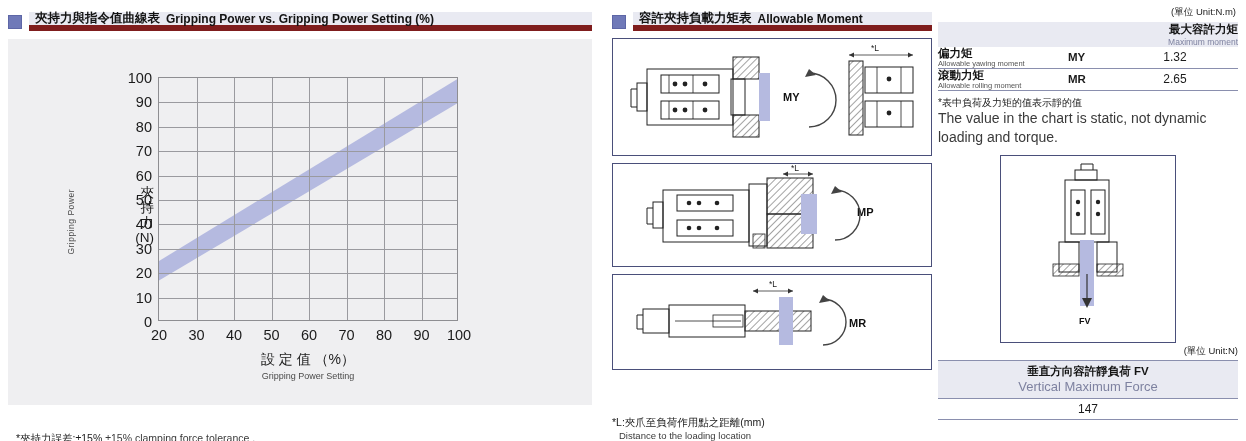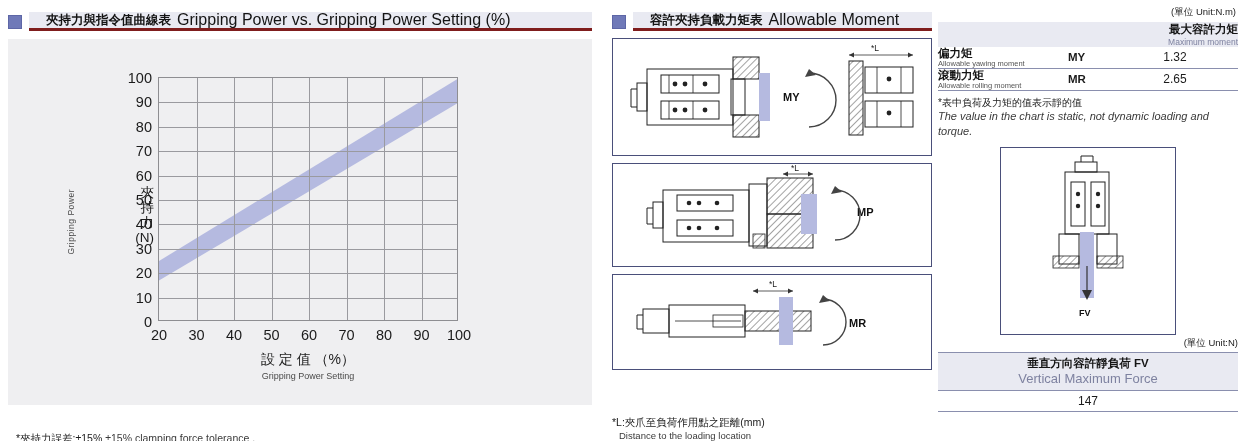--- a/index.html
+++ b/index.html
@@ -15,25 +15,25 @@
   .page { position: relative; width:1246px; height:441px; }
 
   
   .sec-head { display:flex; align-items:center; gap:7px; }
   .sec-head .sq {
     width: 14px; height: 14px; background:#6f79b8; flex:none;
     border:1px solid #5d66a6;
   }
   .sec-head .bar {
     flex:1; height: 19px; background:#e9eaf2;
-    display:flex; align-items:center; padding-left:17px;
-    border-bottom:3px solid #7f1d1d;
+    display:flex; align-items:center; padding-left:6px;
+    border-bottom:6px solid #7f1d1d;
   }
   .sec-head .tc { font-size:12.5px; font-weight:bold; letter-spacing:0px; color:#141414; }
-  .sec-head .en { font-size:16px; font-weight:normal; color:#141414; margin-left:6px; }
+  .sec-head .en { font-size:12px; font-weight:bold; color:#141414; margin-left:6px; }
 
   
   #panel-chart { position:absolute; left:8px; top:12px; width:584px; }
   #chart-area {
     position:relative; margin-top:8px;
     width: 584px; height: 366px;
     background:#efeff1;
   }
   
   #plot {
@@ -118,21 +118,21 @@
   .mm-title .zh { font-size:11.5px; font-weight:bold; color:#141414; display:block; }
   .mm-title .en { font-size:8.5px; color:#7e82a0; display:block;padding-left:22px; }
   .r { border-bottom:1px solid #8a8fae; }
   .c-name { width:130px; padding:2px 4px 2px 4px; }
   .c-name .zh { font-size:11.5px; font-weight:bold; color:#141414; display:block; line-height:1.1; }
   .c-name .en { font-size:7.5px; color:#555; display:block; line-height:1.1; }
   .c-sym { width:44px; text-align:left; font-size:11.5px; font-weight:bold; }
   .c-val { text-align:center; font-size:12px; }
 
   #table-note { margin-top:5px; font-size:10px; line-height:1.35; }
-  #table-note .en { color:#3a3a3a; font-size:11px;font-style:italic; }
+  #table-note .en { color:#3a3a3a; font-size:14px; }
 
   #fv-box {
     position:relative; margin:8px auto 0 auto;
     width:176px; height:188px;
     border:1px solid #4a4f7a; background:#fff;
   }
   #fv-wrap { position:relative; width:300px; }
   .unit-line2 { text-align:right; font-size:9.5px; color:#1b1b1b; margin-top:2px; }
   table.fv { border-collapse:collapse; width:300px; margin-top:2px; }
   .fv-title {

